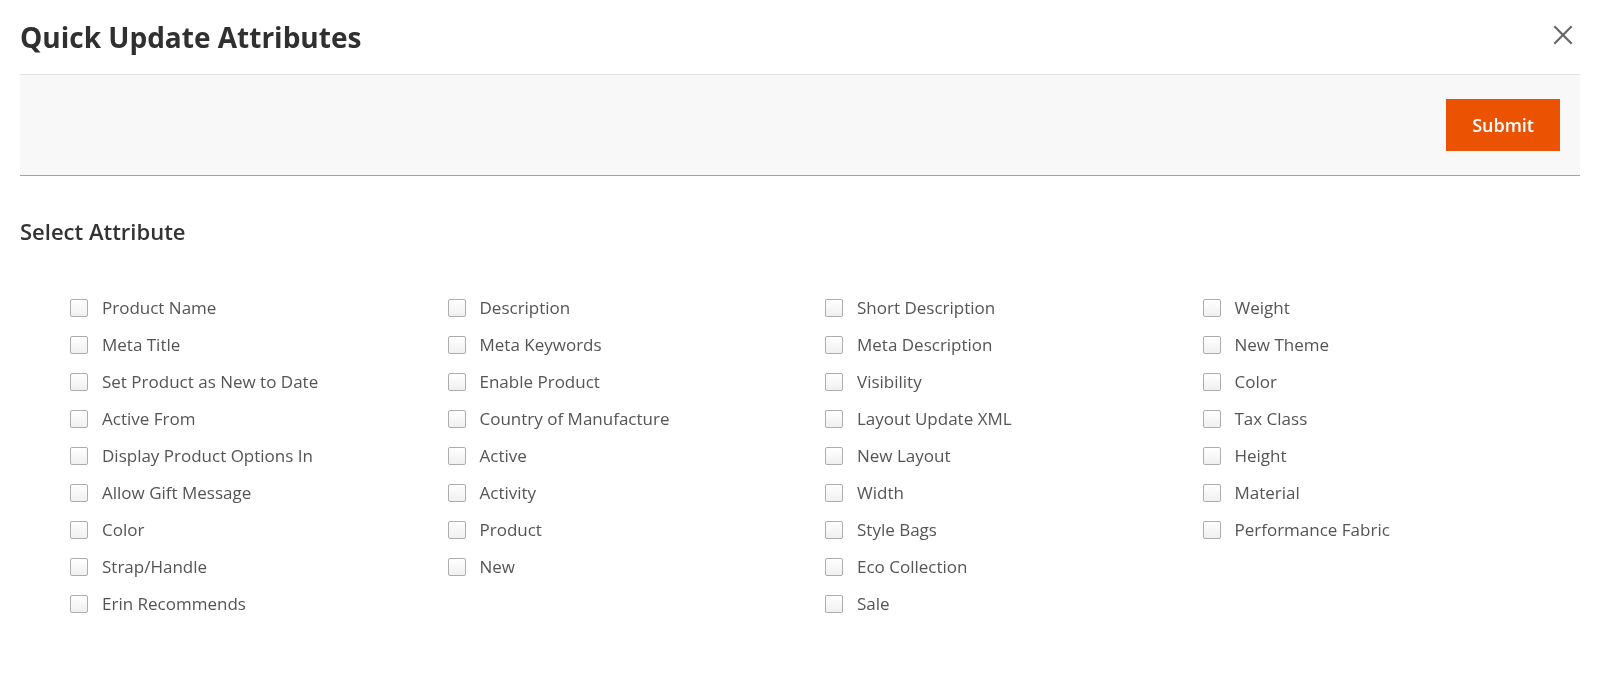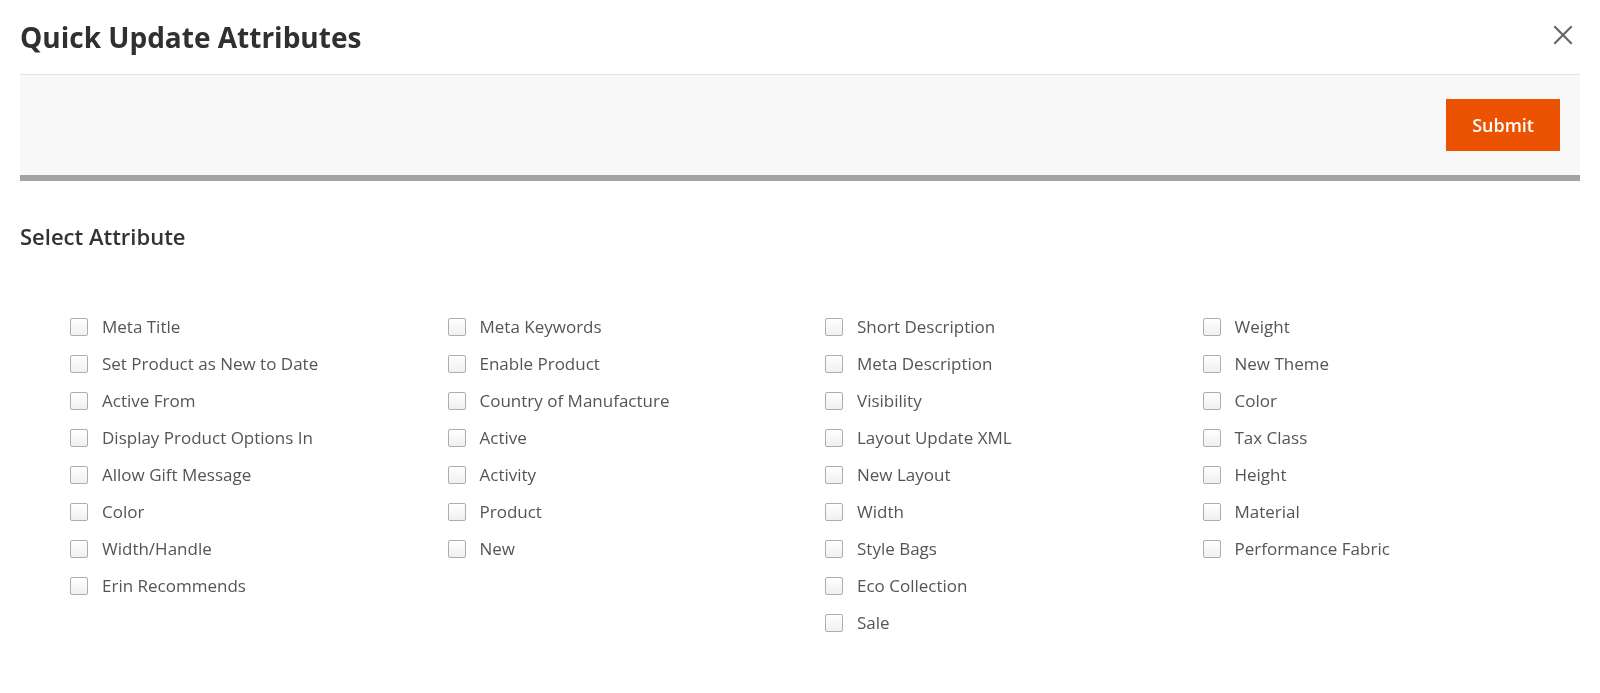--- a/index.html
+++ b/index.html
@@ -37,21 +37,21 @@
     }
     .close-icon svg {
       width: 26px;
       height: 26px;
       stroke: #666666;
       stroke-width: 2;
     }
     .action-bar {
       background: #f8f8f8;
       border-top: 1px solid #e3e3e3;
-      border-bottom: 6px solid #a3a3a3;
+      border-bottom: 1px solid #a3a3a3;
       padding: 24px 20px;
       display: flex;
       justify-content: flex-end;
       margin: 0 20px;
     }
     .submit-button {
       background: #eb5202;
       color: #ffffff;
       border: none;
       padding: 14px 26px;
@@ -60,21 +60,21 @@
       cursor: pointer;
       font-family: inherit;
     }
     .content {
       padding: 40px 20px 20px 20px;
     }
     .section-title {
       font-size: 22px;
       font-weight: 600;
       color: #333333;
-      margin-bottom: 64px;
+      margin-bottom: 50px;
     }
     .attributes-grid {
       display: grid;
       grid-template-columns: repeat(4, 1fr);
       gap: 0;
       padding-left: 50px;
     }
     .attribute-column {
       display: flex;
       flex-direction: column;
@@ -120,20 +120,24 @@
   </div>
 
   <div class="content">
     <h2 class="section-title">Select Attribute</h2>
 
     <div class="attributes-grid">
 
       <div class="attribute-column">
         <div class="attribute-item">
           <div class="checkbox"></div>
+          <span class="attribute-label">Product Name</span>
+        </div>
+        <div class="attribute-item">
+          <div class="checkbox"></div>
           <span class="attribute-label">Meta Title</span>
         </div>
         <div class="attribute-item">
           <div class="checkbox"></div>
           <span class="attribute-label">Set Product as New to Date</span>
         </div>
         <div class="attribute-item">
           <div class="checkbox"></div>
           <span class="attribute-label">Active From</span>
         </div>
@@ -144,29 +148,33 @@
         <div class="attribute-item">
           <div class="checkbox"></div>
           <span class="attribute-label">Allow Gift Message</span>
         </div>
         <div class="attribute-item">
           <div class="checkbox"></div>
           <span class="attribute-label">Color</span>
         </div>
         <div class="attribute-item">
           <div class="checkbox"></div>
-          <span class="attribute-label">Width/Handle</span>
+          <span class="attribute-label">Strap/Handle</span>
         </div>
         <div class="attribute-item">
           <div class="checkbox"></div>
           <span class="attribute-label">Erin Recommends</span>
         </div>
       </div>
 
       <div class="attribute-column">
+        <div class="attribute-item">
+          <div class="checkbox"></div>
+          <span class="attribute-label">Description</span>
+        </div>
         <div class="attribute-item">
           <div class="checkbox"></div>
           <span class="attribute-label">Meta Keywords</span>
         </div>
         <div class="attribute-item">
           <div class="checkbox"></div>
           <span class="attribute-label">Enable Product</span>
         </div>
         <div class="attribute-item">
           <div class="checkbox"></div>

